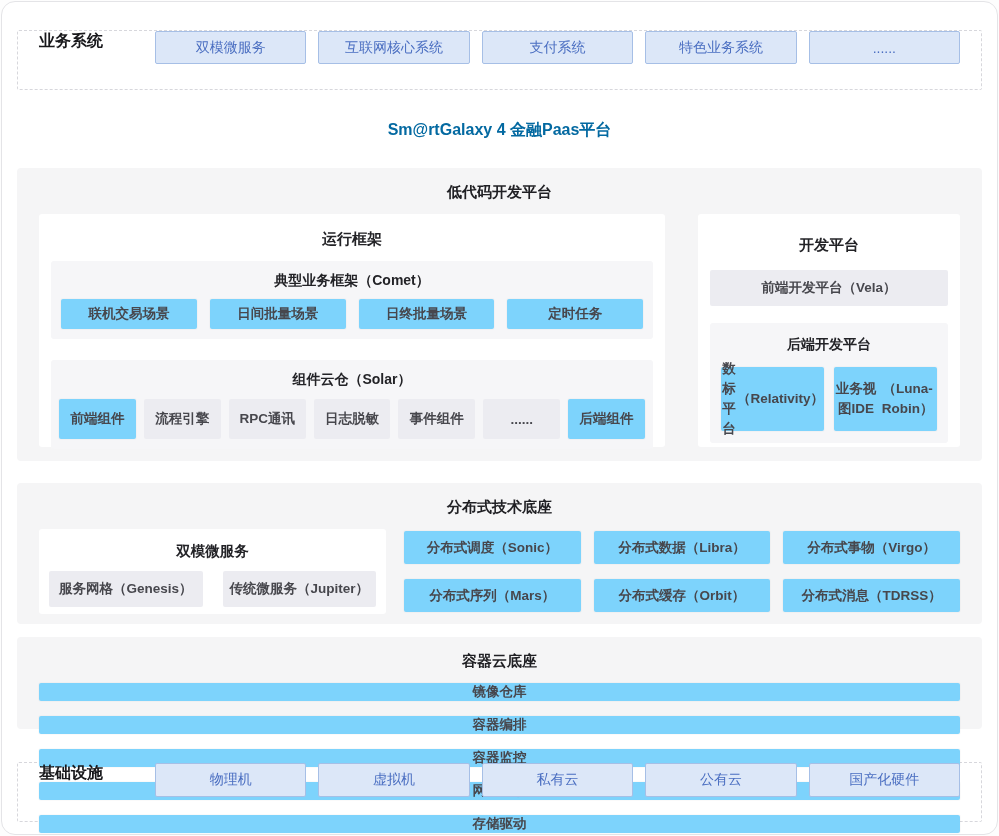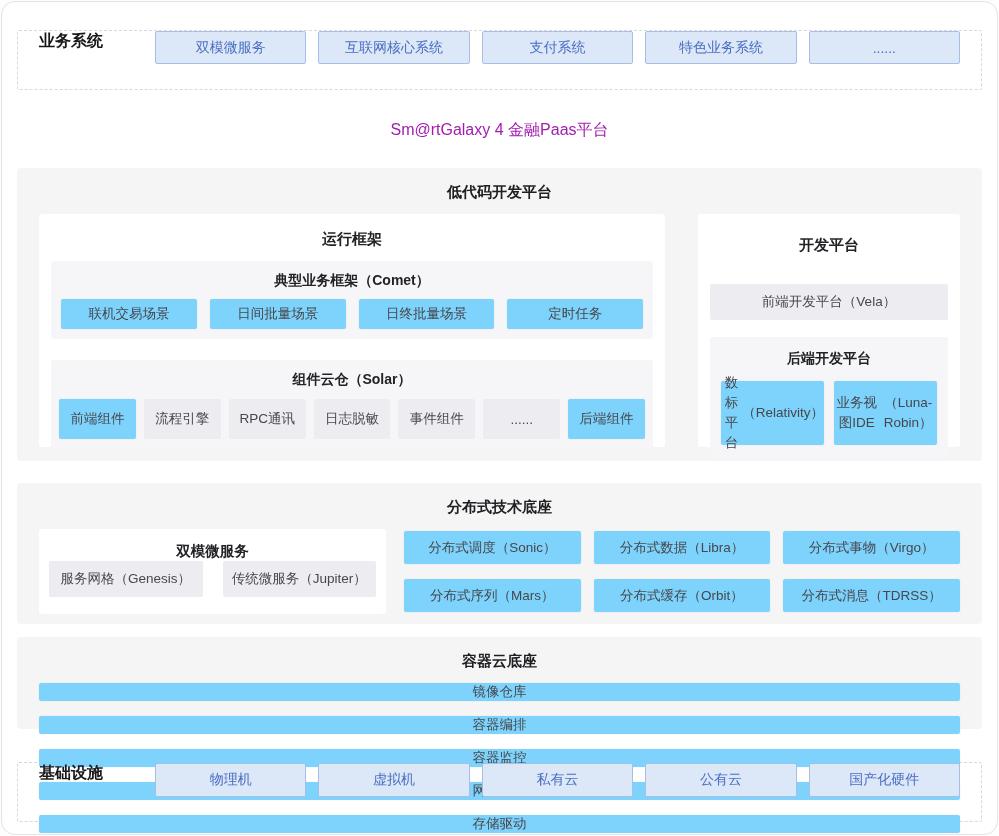--- a/index.html
+++ b/index.html
@@ -20,65 +20,65 @@
     width: 104px; flex: none; font-size: 16px; font-weight: bold; color: #18181b;
   }
   .blue-box {
     flex: 1; height: 33px; display: flex; align-items: center; justify-content: center;
     background: #dce7f8; border: 1px solid #a6bfe6; border-radius: 2px;
     font-size: 14px; color: #4a6ec1;
   }
   
   .main-title {
     margin: 29px 0 0; text-align: center;
-    font-size: 16px; font-weight: normal; color: #a21caf; height: 22px; line-height: 22px;
+    font-size: 16px; font-weight: bold; color: #0369a1; height: 22px; line-height: 22px;
   }
   
   .section {
     margin: 0 15px; background: #f5f5f6; border-radius: 4px; padding: 13px 22px 14px;
   }
   .section-title {
     text-align: center; font-size: 15px; font-weight: bold; color: #202024;
     height: 21px; line-height: 21px; margin-bottom: 12px;
   }
   .white-panel { background: #ffffff; border-radius: 3px; }
   .inner-group { background: #f6f6f8; border-radius: 3px; }
   .group-title {
     text-align: center; font-size: 14px; font-weight: bold; color: #232327;
     height: 20px; line-height: 20px;
   }
   .chip {
     display: flex; align-items: center; justify-content: center;
-    border-radius: 2px; font-size: 13.5px; color: #47474d; text-align: center;
+    border-radius: 2px; font-size: 13.5px; color: #47474d; text-align: center; font-weight: bold;
   }
   .chip-white { background: #7dd3fc; box-shadow: 0 0 0 1px rgba(0,0,0,0.02); }
   .chip-gray  { background: #ececf1; }
   
   .lowcode { margin-top: 27px; height: 293px; }
   .lowcode-body { display: flex; gap: 33px; height: 233px; }
   .runtime-panel { flex: 1; padding: 9px 12px 13px; display: flex; flex-direction: column; }
   .runtime-title { margin: 6px 0 12px; font-size: 15px; }
   .comet-group { padding: 9px 10px 10px; }
   .comet-items { display: flex; gap: 13px; margin-top: 9px; }
   .comet-items .chip { flex: 1; height: 30px; }
   .solar-group { padding: 9px 8px 10px; margin-top: 21px; }
   .solar-items { display: flex; gap: 8px; margin-top: 10px; }
   .solar-items .chip { flex: 1; height: 40px; }
   .dev-panel { width: 262px; flex: none; padding: 9px 12px 10px; }
-  .dev-title { margin: 12px 0 29px; font-size: 15px; }
+  .dev-title { margin: 12px 0 15px; font-size: 15px; }
   .vela-chip { height: 36px; }
   .backend-group { margin-top: 17px; padding: 11px 11px 12px; }
   .backend-items { display: flex; gap: 10px; margin-top: 13px; }
   .backend-items .chip { flex: 1; height: 64px; line-height: 20px; }
   
   .distributed { margin-top: 22px; height: 141px; }
   .distributed-body { display: flex; gap: 18px; justify-content: center; }
   .dual-panel { width: 347px; flex: none; padding: 9px 10px 10px; height: 85px; }
   .dual-title { margin: 3px 0 0; font-size: 14.5px; }
-  .dual-items { display: flex; gap: 20px; }
+  .dual-items { display: flex; gap: 20px; margin-top: 10px; }
   .dual-items .chip { flex: 1; height: 36px; }
   .dist-grid {
     flex: 1; display: grid; grid-template-columns: repeat(3, 1fr);
     column-gap: 13px; row-gap: 15px; align-content: start; margin-top: 2px;
   }
   .dist-grid .chip { height: 33px; }
   
   .containerbase { margin-top: 13px; height: 92px; }
   .container-items { display: flex; gap: 15px; flex-direction: column; }
   .container-items .chip { flex: 1; height: 31px; }

